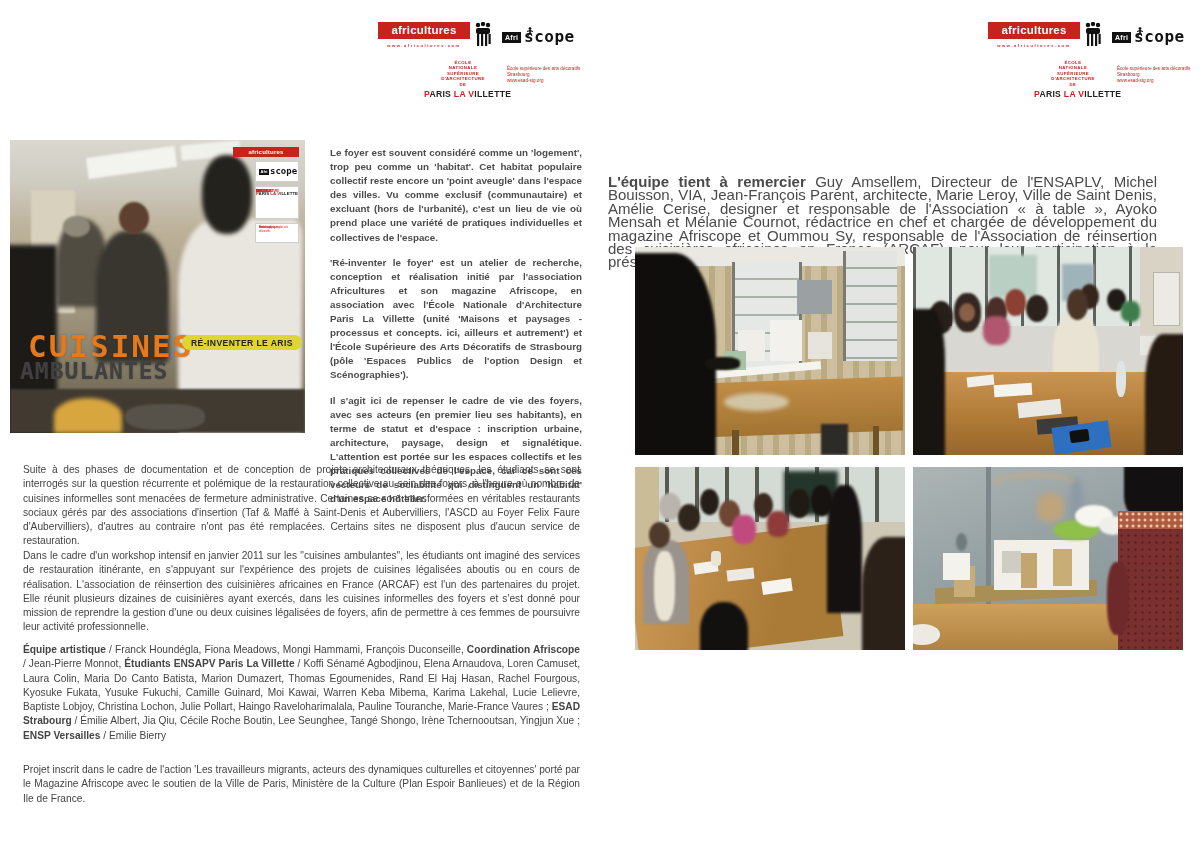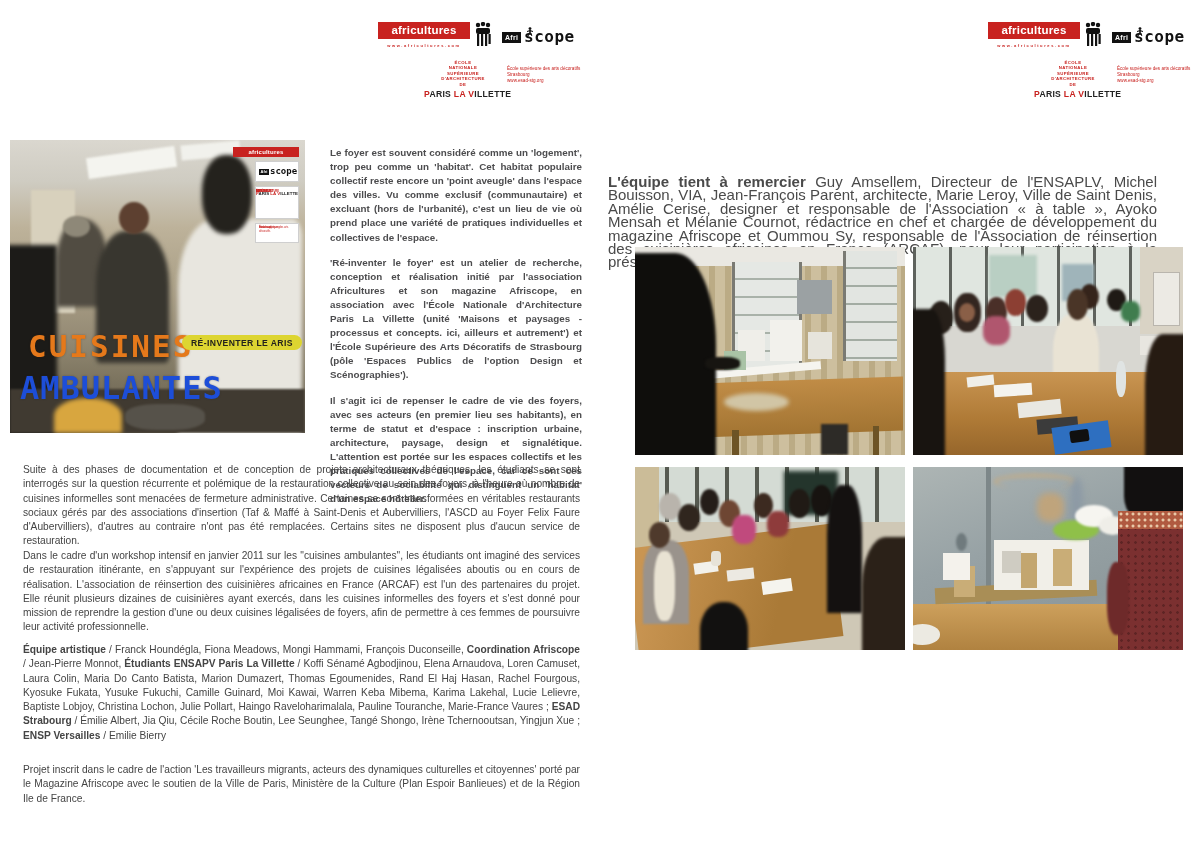--- a/index.html
+++ b/index.html
@@ -67,22 +67,22 @@
   .cv-afs .a { position:absolute; left:3px; top:7px; background:#111; color:#fff; font-size:4px; font-weight:bold; padding:0 1.5px; line-height:6px; }
   .cv-afs .s { position:absolute; left:14px; top:4px; color:#111; font-weight:bold; font-size:9px; font-family:"DejaVu Sans Mono", monospace; }
   .cv-ens { top:46px; width:44px; height:33px; text-align:center; padding-top:3px; }
   .cv-ens .l { font-size:2.6px; line-height:3.4px; color:var(--red); font-weight:bold; text-transform:uppercase; }
   .cv-ens .t { font-size:4.4px; font-weight:bold; color:#222; margin-top:1px; white-space:nowrap; }
   .cv-esa { top:83px; width:44px; height:20px; padding:2px 0 0 3px; }
   .cv-esa div { font-size:2.6px; line-height:3.6px; color:var(--red); text-align:left; }
   
   .cv-t1 { left:18px; top:188px; font-family:"DejaVu Sans Mono", monospace; font-weight:bold; font-size:31px;
            color:var(--orange); letter-spacing:2px; text-shadow:0 0 2px rgba(60,30,0,.35); }
-  .cv-t2 { left:10px; top:229px; font-family:"DejaVu Sans Mono", monospace; font-weight:bold; font-size:32px;
-           color:#1d4ed8; letter-spacing:1px; text-shadow:0 0 2px rgba(40,40,40,.4); }
+  .cv-t2 { left:10px; top:218px; font-family:"DejaVu Sans Mono", monospace; font-weight:bold; font-size:23px;
+           color:#404040; letter-spacing:1px; text-shadow:0 0 2px rgba(40,40,40,.4); }
   .cv-badge { left:172px; top:195px; background:var(--yellow); color:#23221d; font-size:8.6px; font-weight:bold;
               padding:3px 9px 2px; border-radius:9px; letter-spacing:.4px; white-space:nowrap; }
 
   
   #ph-tl { left:635px; top:247px; width:270px; height:208px; }
   .tl-curt { inset:0; background:repeating-linear-gradient(90deg,#cdbf9e 0 10px,#bbab85 10px 16px); }
   .tl-ceil { top:0; left:0; width:100%; height:9%; background:#eae8e2; }
   .tl-win1 { left:36%; top:7%; width:26%; height:52%; background:repeating-linear-gradient(180deg,#e5e8e4 0 16px,#a9b2a9 16px 18px); border-left:3px solid #7a7a73; border-right:3px solid #7a7a73; }
   .tl-win2 { left:77%; top:2%; width:20%; height:53%; background:repeating-linear-gradient(180deg,#e2e5e1 0 16px,#a3aca3 16px 18px); border-left:3px solid #7a7a73; }
   .tl-ac   { left:60%; top:16%; width:13%; height:16%; background:#9ba1a3; filter:blur(.5px); }

